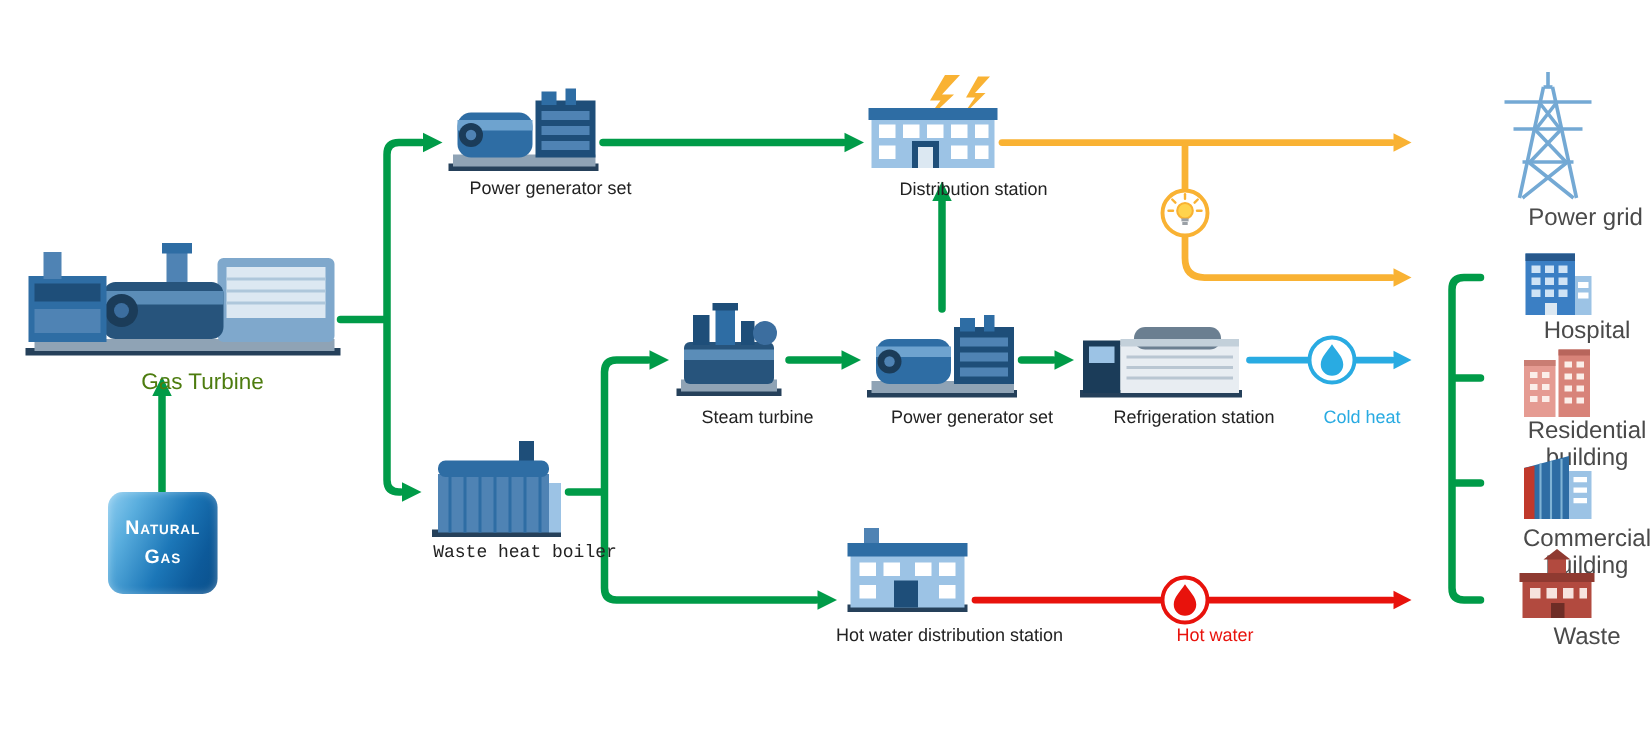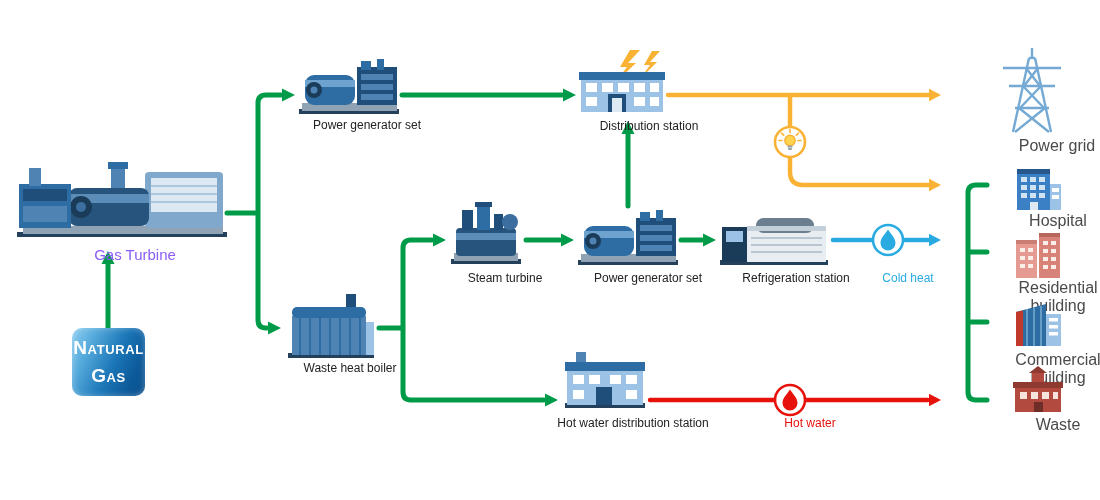--- a/index.html
+++ b/index.html
@@ -1,32 +1,32 @@
 <!DOCTYPE html>
 <html><head>
 <meta charset="utf-8">
 <style>
   html,body{margin:0;padding:0;}
   body{font-family:"Liberation Sans",sans-serif;background:#fff;}
   #canvas{position:relative;width:1100px;height:500px;background:#ffffff;overflow:hidden;}
   #flow-svg{position:absolute;left:0;top:0;}
   .node{position:absolute;line-height:0;}
   .label{position:absolute;font-size:12px;color:#222;text-align:center;line-height:1.15;padding-left:20px;}
-  .label.big{font-size:15px;color:#8b5cf6;}
+  .label.big{font-size:15px;color:#4d7c0f;}
   .label.small{font-size:16px;color:#4a4a4a;}
   .label.orange{color:#f9b233;}
   .label.blue{color:#29abe2;}
   .label.red{color:#e8120c;}
   #natural-gas{
     position:absolute;left:72px;top:328px;width:73px;height:68px;border-radius:10px;
     background:linear-gradient(115deg,#8ecdf0 0%,#5aaede 22%,#1c77b8 55%,#0d5a9a 80%,#0a4f8a 100%);
     display:flex;flex-direction:column;align-items:center;justify-content:center;
     box-shadow:inset 0 0 6px rgba(255,255,255,.35);
   }
-  .ng-text{display:block;color:#fff;font-variant:small-caps;font-weight:600;font-size:19px;letter-spacing:.6px;text-align:center;line-height:1.45;}
+  .ng-text{display:block;color:#fff;font-variant:small-caps;font-weight:600;font-size:13px;letter-spacing:.6px;text-align:center;line-height:1.45;}
 </style>
 </head>
 <body>
 
 <div id="canvas">
 
   <svg id="flow-svg" width="1100" height="500" viewBox="0 0 1100 500">
 
     <g fill="none" stroke-width="5" stroke-linecap="round">
       <path d="M108 330 V264" stroke="#009b48"></path>
@@ -231,21 +231,21 @@
         <line x1="26" y1="26" x2="26" y2="63"></line>
         <line x1="36" y1="26" x2="36" y2="63"></line>
         <line x1="46" y1="26" x2="46" y2="63"></line>
         <line x1="56" y1="26" x2="56" y2="63"></line>
         <line x1="66" y1="26" x2="66" y2="63"></line>
         <line x1="76" y1="26" x2="76" y2="63"></line>
       </g>
       <rect x="82" y="30" width="8" height="33" fill="#9cc3e5"></rect>
     </svg>
   </div>
-  <div class="label" style="left:250px;top:362px;width:160px;">Waste heat boiler</div>
+  <div class="label" style="left:250px;top:362px;width:160px;font-family:Liberation Mono, monospace;">Waste heat boiler</div>
 
   <div class="node" style="left:562px;top:350px;">
     <svg width="86" height="60" viewBox="0 0 86 60">
       <rect x="3" y="53" width="80" height="5" fill="#25405a"></rect>
       <rect x="14" y="2" width="10" height="12" fill="#4f83b4"></rect>
       <rect x="5" y="19" width="76" height="36" fill="#9cc3e5"></rect>
       <rect x="3" y="12" width="80" height="9" fill="#2e6da4"></rect>
       <rect x="11" y="25" width="11" height="9" fill="#fff"></rect>
       <rect x="27" y="25" width="11" height="9" fill="#fff"></rect>
       <rect x="48" y="25" width="11" height="9" fill="#fff"></rect>

